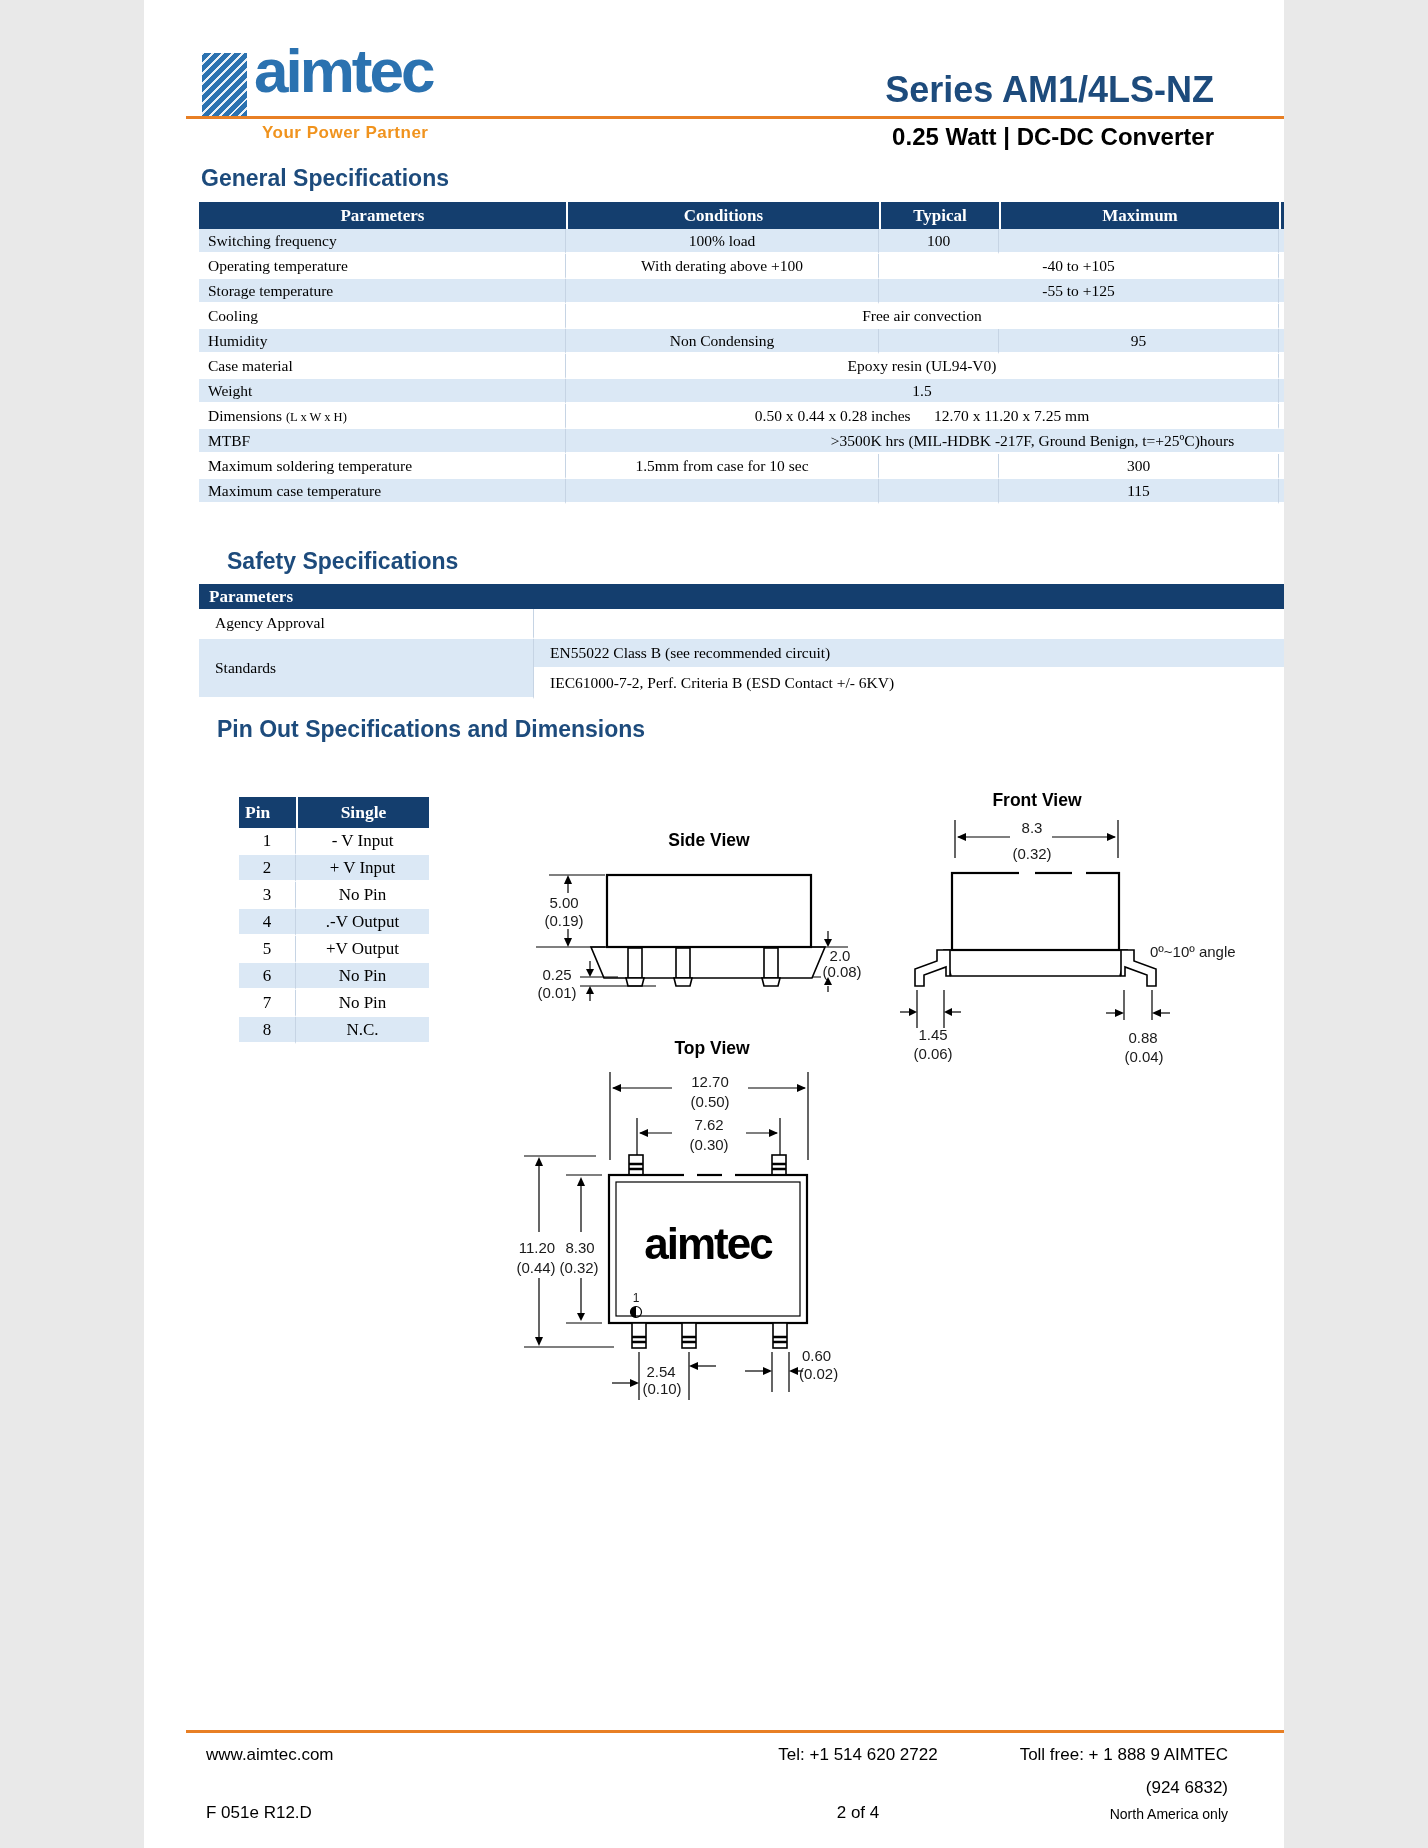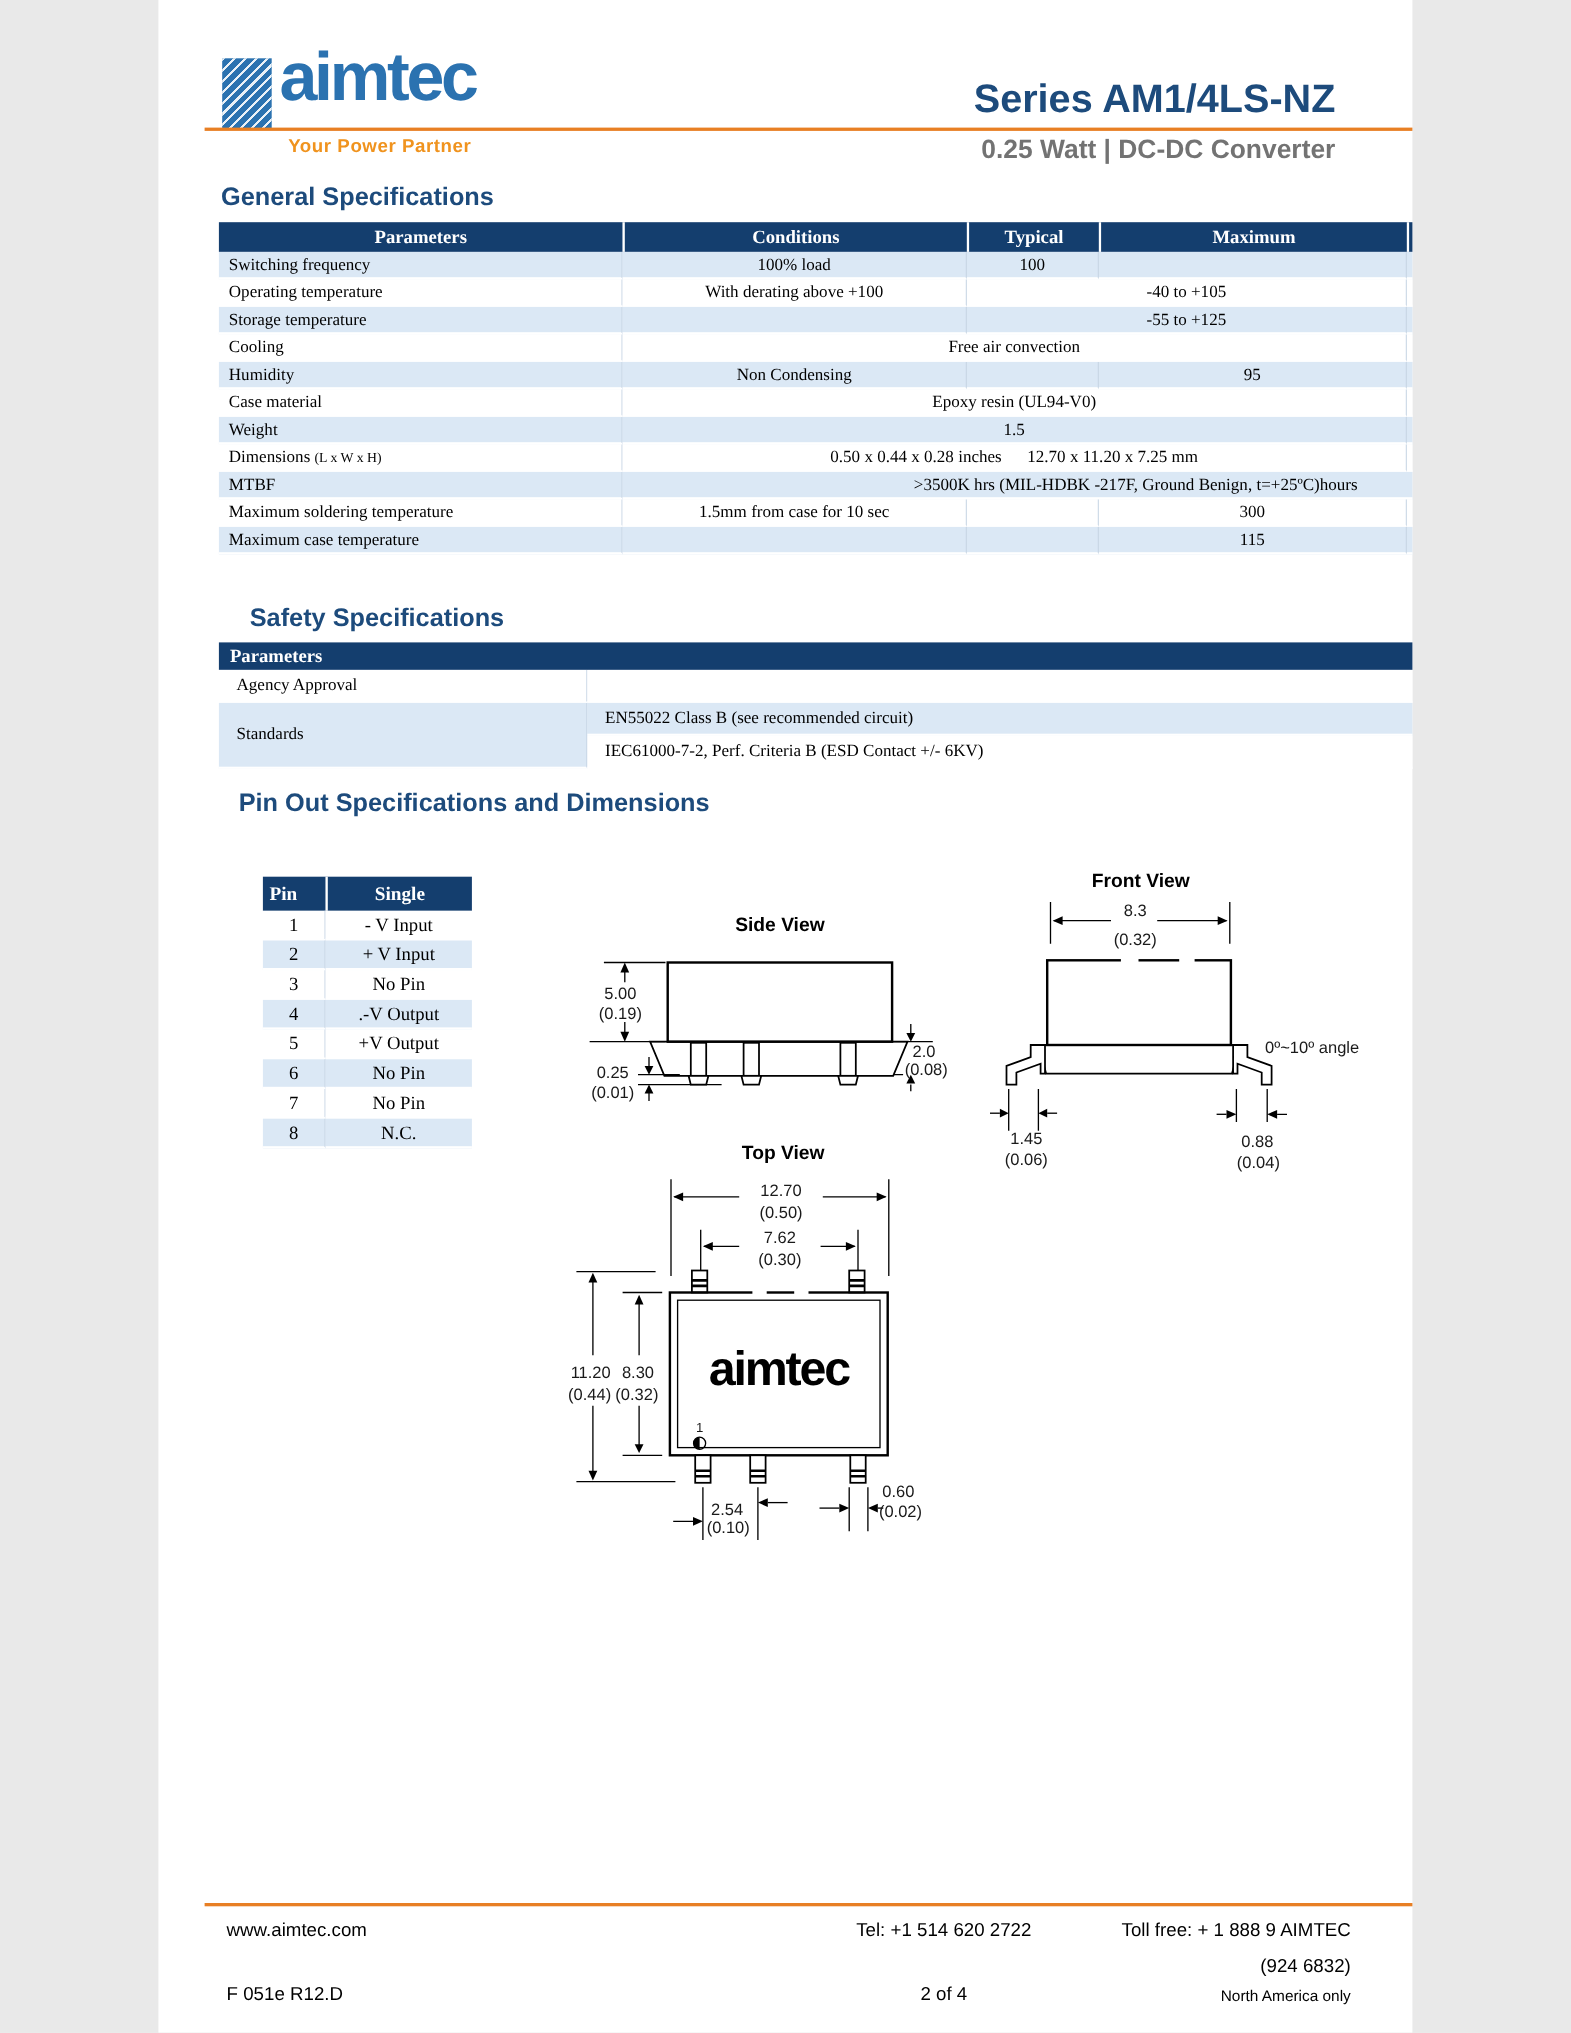--- a/index.html
+++ b/index.html
@@ -8,21 +8,21 @@
   
   .logo-mark{position:absolute;left:58px;top:53px;width:45px;height:64px;
      background:repeating-linear-gradient(135deg, rgba(255,255,255,.9) 0 2px, rgba(255,255,255,0) 2px 7px), #2b72b0;}
   .logo-text{position:absolute;left:110px;top:40px;font-size:62px;font-weight:bold;
      color:#2b72b0;letter-spacing:-3px;line-height:1;}
   .header-rule{position:absolute;left:42px;top:116px;width:1318px;height:3px;background:#e87f24;}
   .tagline{position:absolute;left:118px;top:123px;font-size:17px;font-weight:bold;color:#f0931e;letter-spacing:.5px;}
   .series-title{position:absolute;top:68px;right:70px;text-align:right;font-size:36px;
      font-weight:bold;color:#1d4b7c;line-height:1.2;}
   .series-sub{position:absolute;top:123px;right:70px;text-align:right;font-size:24px;
-     font-weight:bold;color:#737373;}
+     font-weight:bold;color:#000000;}
   
   .sec-h{position:absolute;font-size:23px;font-weight:bold;color:#1d4b7c;}
   
   table.spec{position:absolute;border-collapse:separate;border-spacing:0;table-layout:fixed;font-family:Liberation Serif, serif;}
   table.spec th{background:#143e6e;color:#fff;font-weight:bold;font-size:17px;
      height:27px;text-align:center;border-left:2px solid #fff;padding:0;}
   table.spec th:first-child{border-left:none;}
   table.spec td{font-size:15.5px;height:23px;text-align:center;padding:0 4px;
      border-right:1px solid #c6d4e4;border-bottom:2px solid #fff;background:#fff;white-space:nowrap;overflow:hidden;}
   table.spec td:last-child{border-right:none;}

